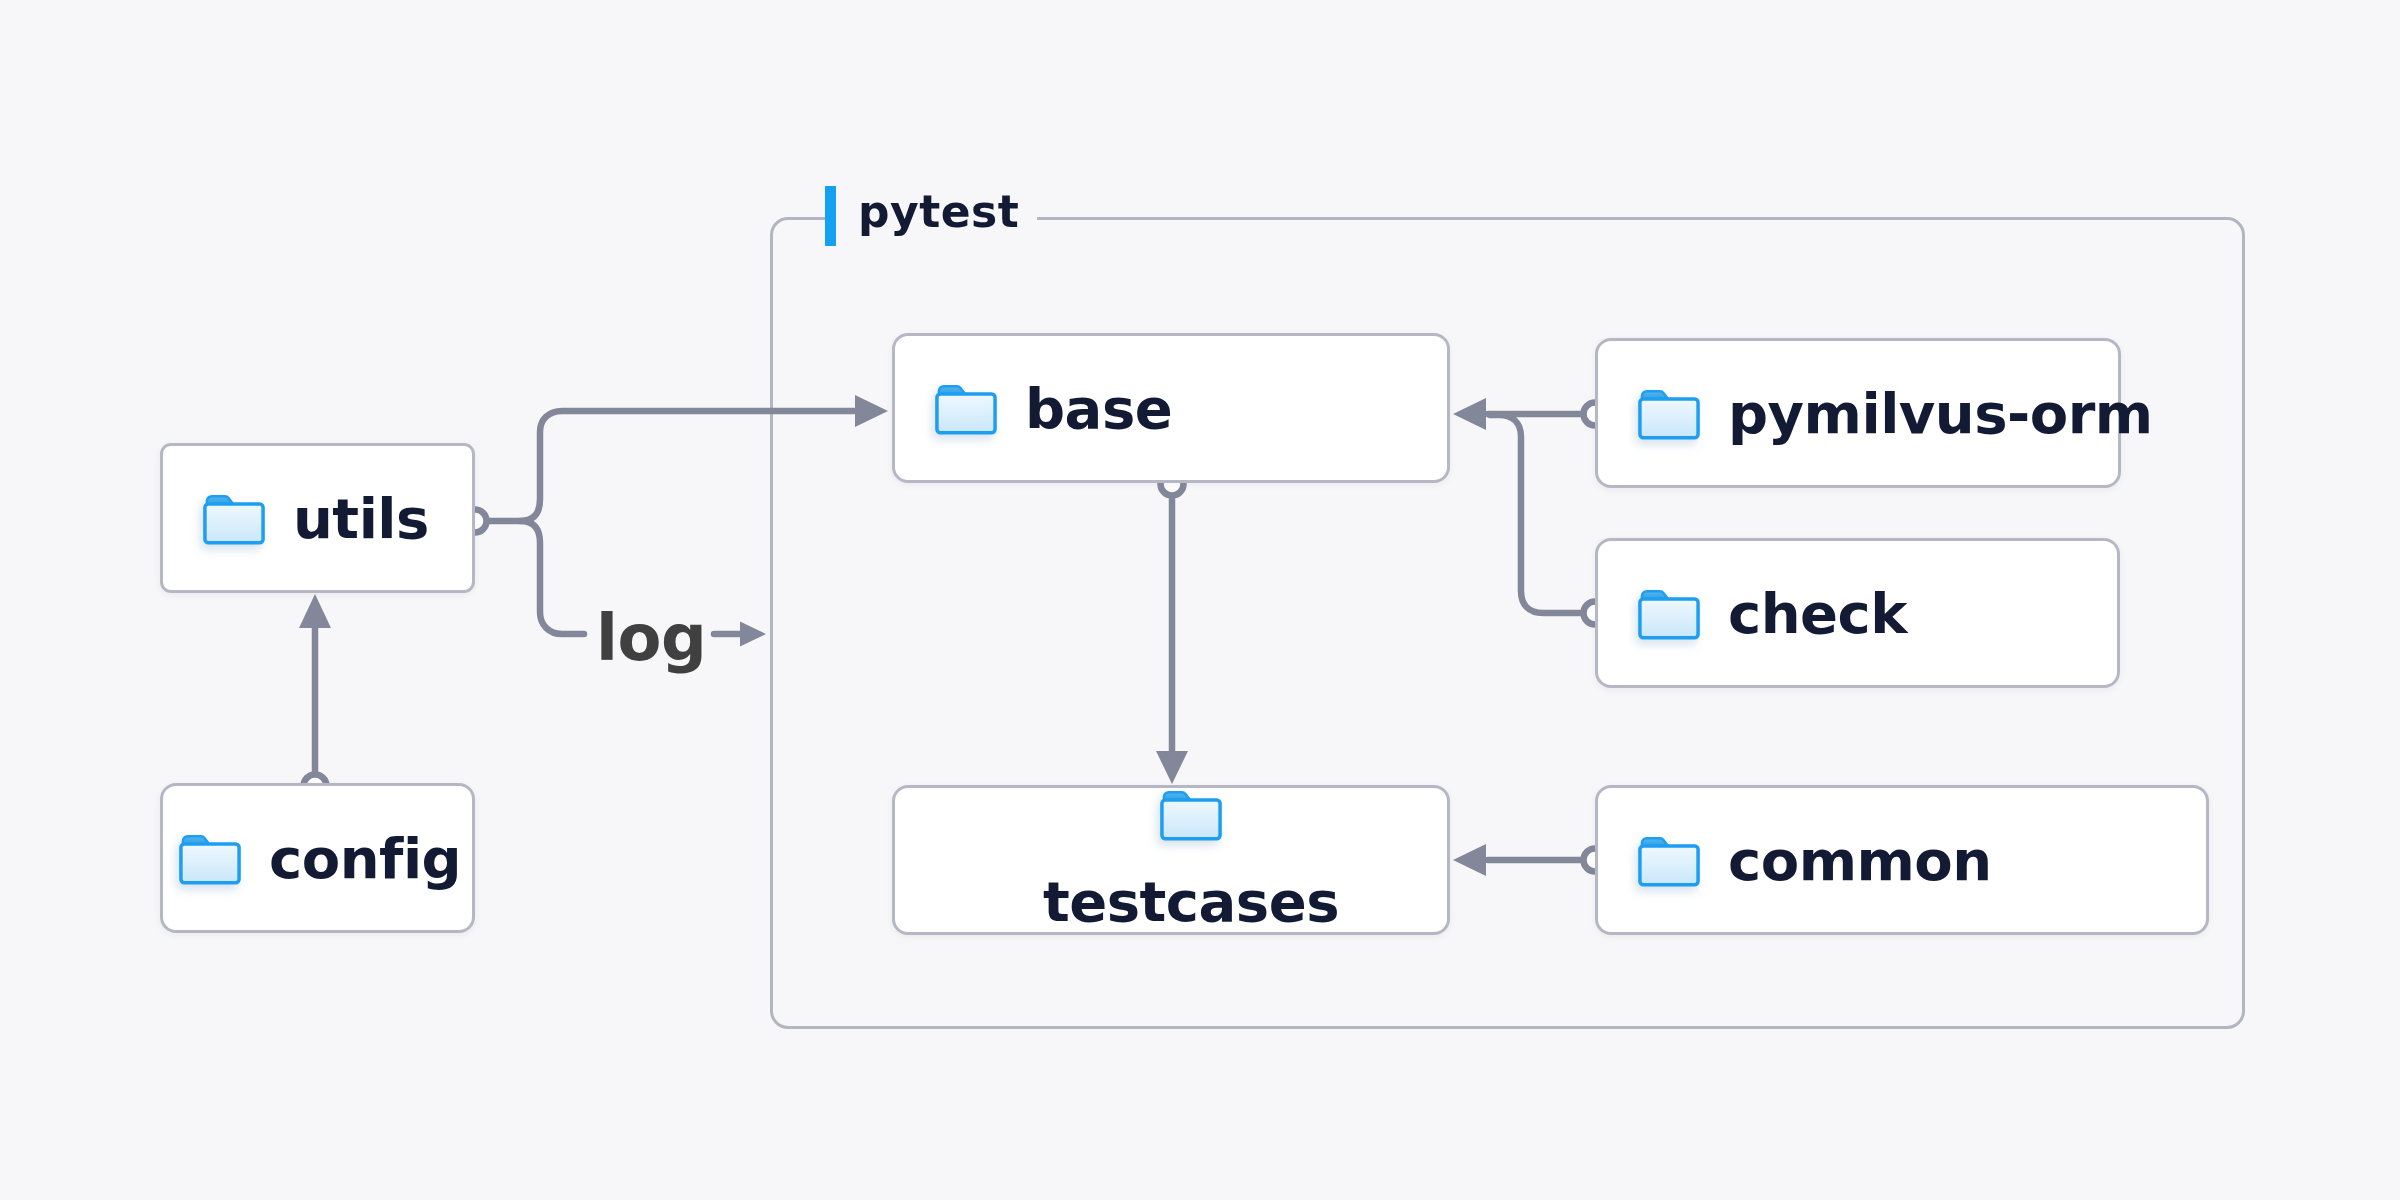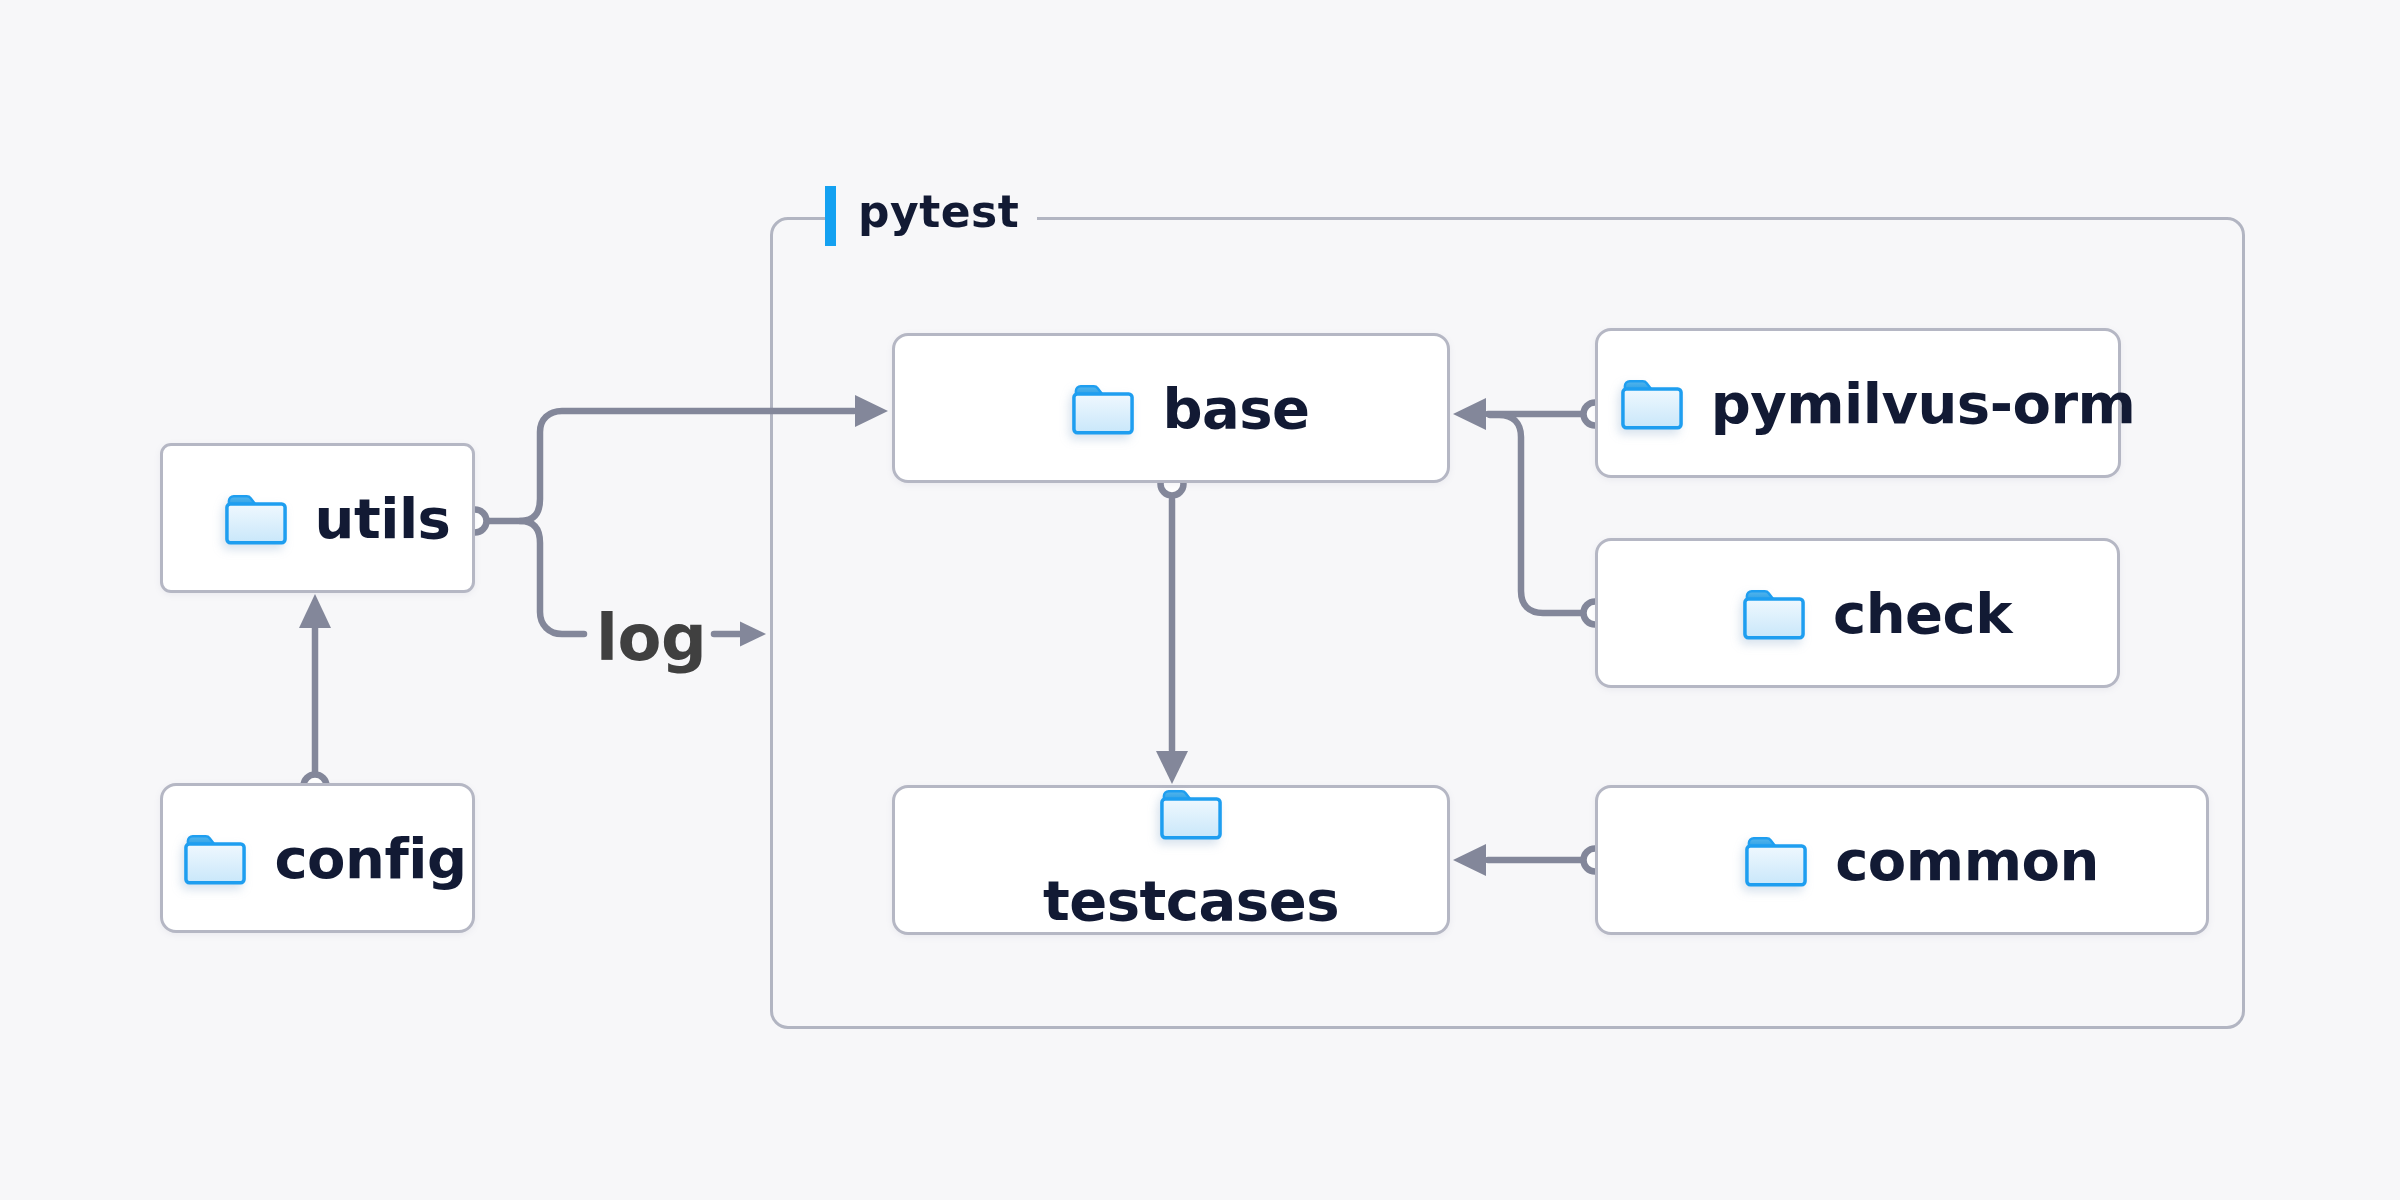--- a/index.html
+++ b/index.html
@@ -18,31 +18,30 @@
     display:flex;align-items:flex-start;background:#f7f7f9;padding:0 18px 0 0;
   }
   .accent-bar{width:11px;height:60px;background:#14a1f1;margin-right:22px;flex:0 0 auto;}
   .group-title-text{font-size:44px;font-weight:700;color:#121a34;letter-spacing:0.5px;white-space:nowrap;}
   
   .node{
     position:absolute;height:150px;box-sizing:border-box;
     background:#ffffff;border:3px solid #b5b7c4;border-radius:16px;
     display:flex;align-items:center;gap:28px;padding-left:40px;
     box-shadow:0 2px 6px rgba(125,130,155,0.10);
-    justify-content:center;
   }
   .node .label{
     font-size:56px;font-weight:700;color:#121a34;letter-spacing:-0.5px;white-space:nowrap;
   }
   .folder{width:62px;height:53px;flex:0 0 auto;filter:drop-shadow(-3px 5px 5px rgba(110,150,190,0.28));}
   
   .n-utils   {left:160px; top:443px; width:315px;border-radius:11px;}
   .n-config  {left:160px; top:783px; width:315px;padding-left:16px;}
   .n-base    {left:892px; top:333px; width:558px;}
-  .n-pymilvus{left:1595px;top:328px; width:526px;}
+  .n-pymilvus{left:1595px;top:338px; width:526px;}
   .n-check   {left:1595px;top:538px; width:525px;}
   .n-testcases{left:892px;top:785px; width:558px;flex-direction:column;}
   .n-common  {left:1595px;top:785px; width:614px;}
   
   .edges{position:absolute;left:0;top:0;width:2400px;height:1200px;pointer-events:none;}
   .edges path{stroke:#83879a;stroke-width:6.5;fill:none;stroke-linecap:round;}
   .edges polygon{fill:#83879a;}
   .edges circle{fill:#ffffff;stroke:#83879a;stroke-width:6.5;}
   .edge-label{
     position:absolute;left:596px;top:606px;line-height:1;

